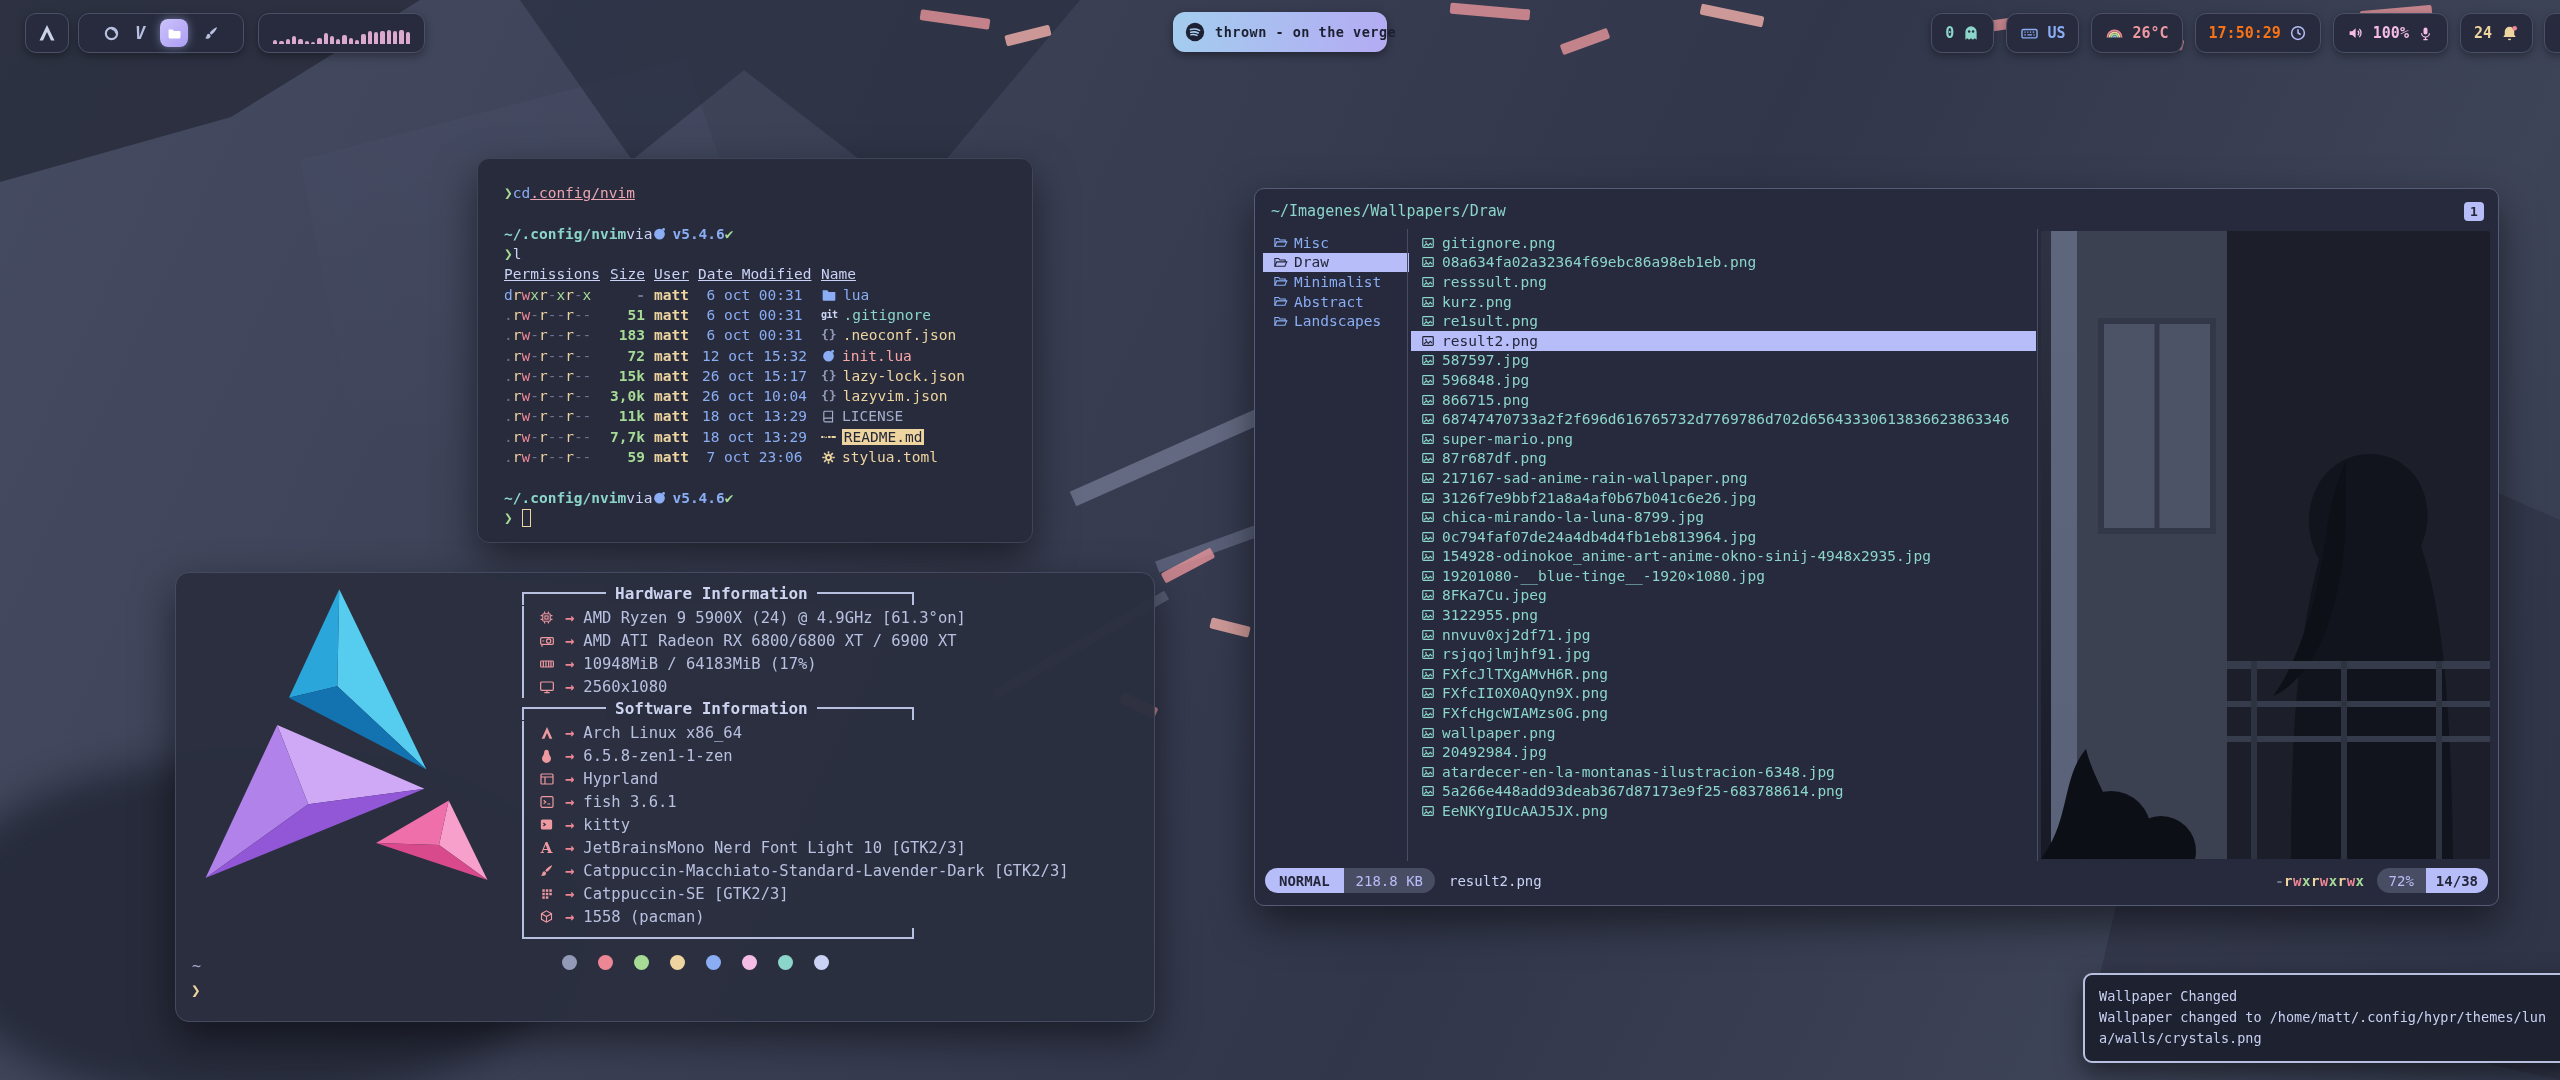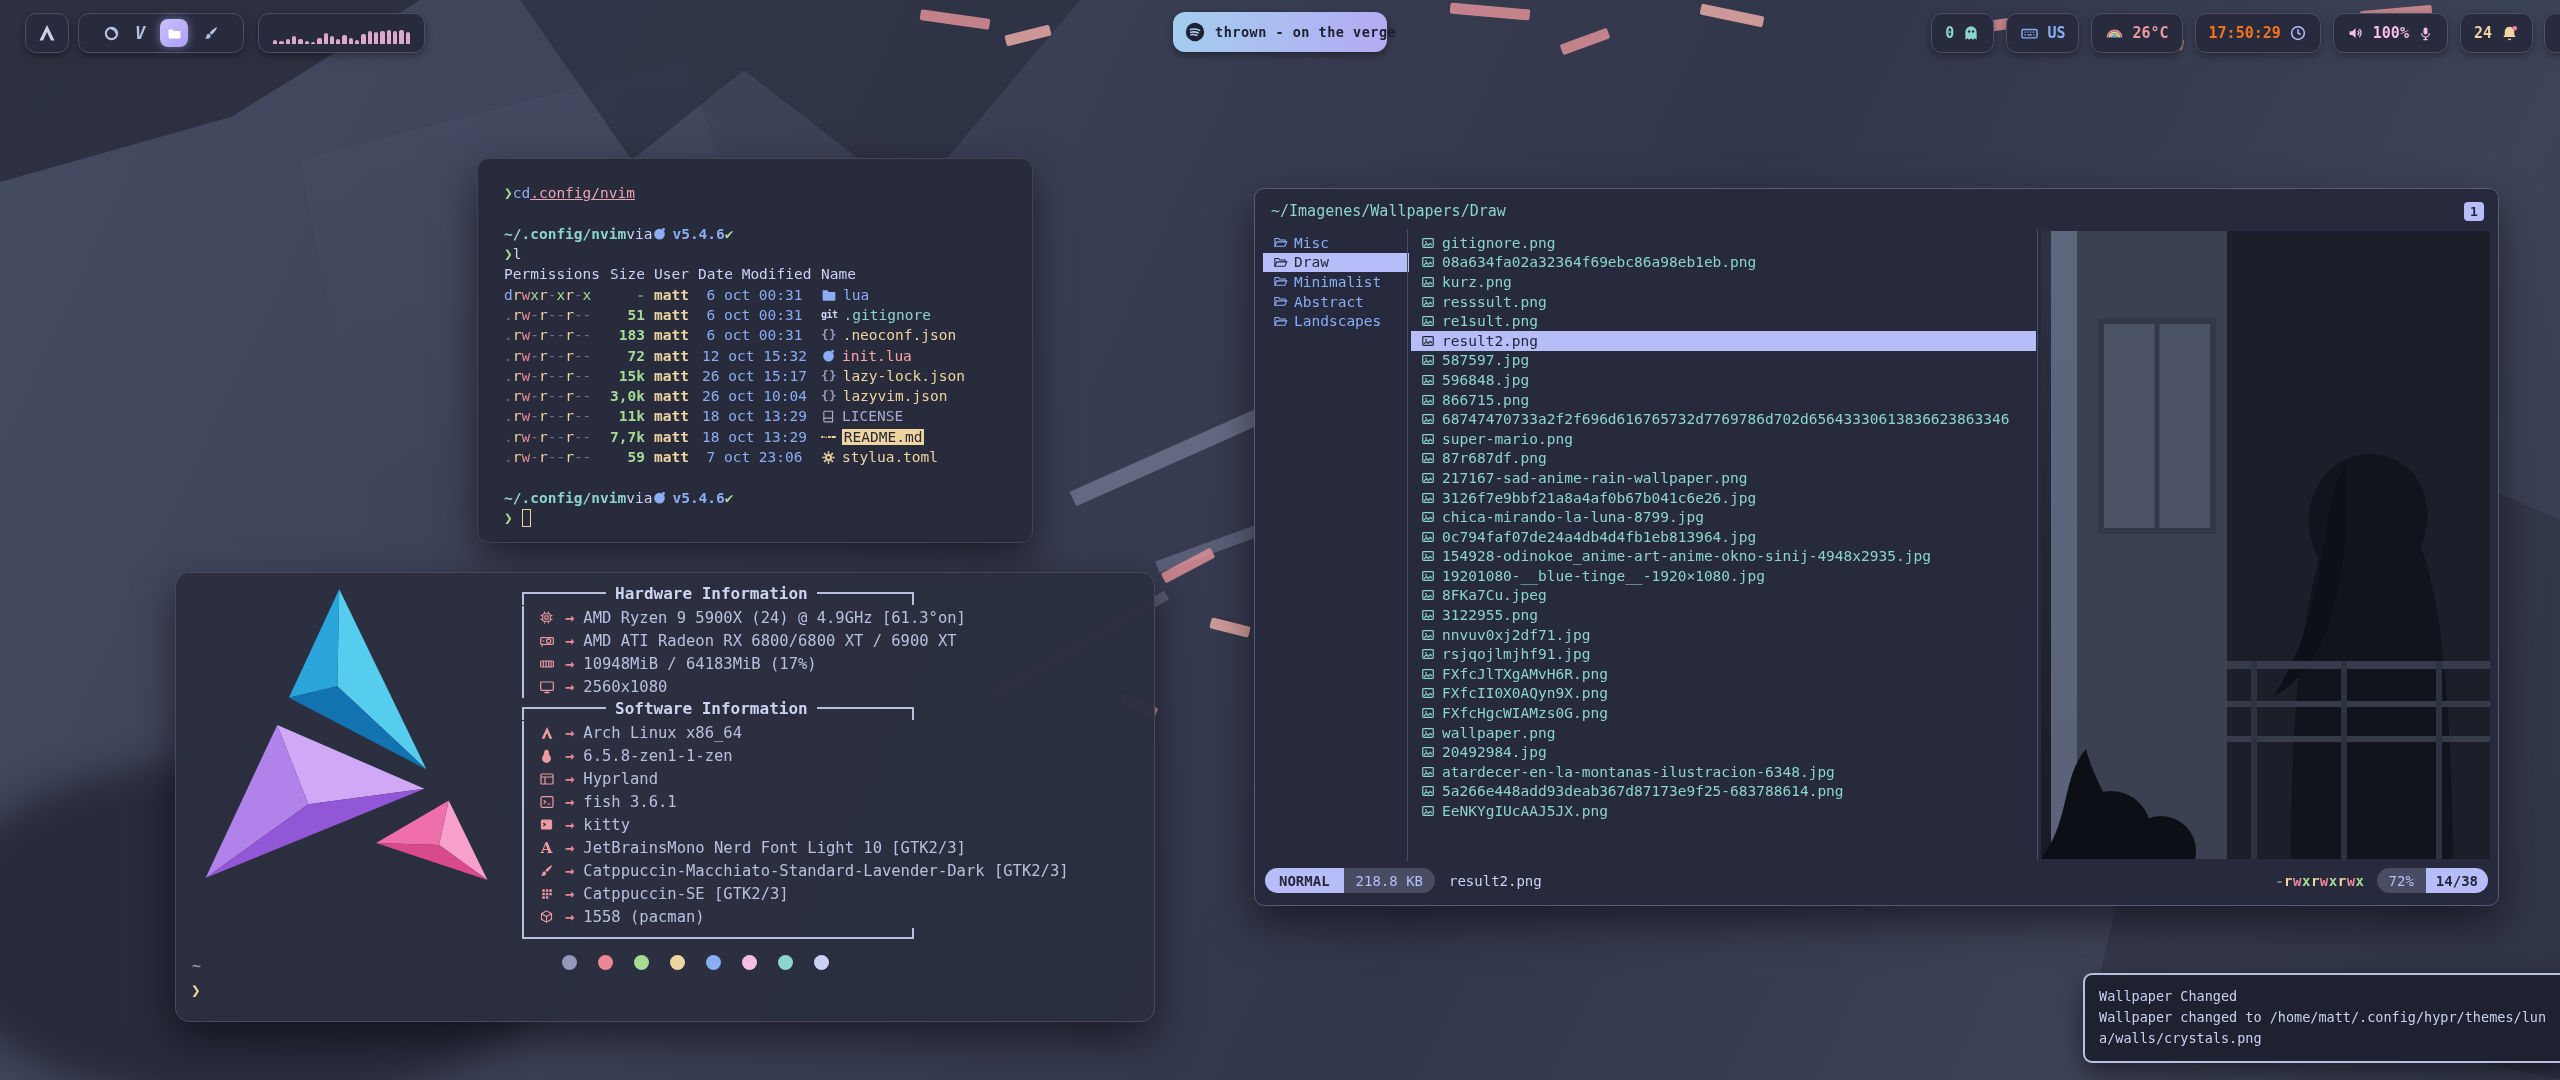--- a/index.html
+++ b/index.html
@@ -56,21 +56,21 @@
 .ml{}.mls{margin-left:5px}
 .green{color:#a6da95}.blue{color:#8aadf4}.teal{color:#8bd5ca}
 .rose{color:#eba4b0}.txt{color:#cad3f5}.bold{font-weight:bold}
 .und{text-decoration:underline}
 .c-perms{width:106px}
 .c-size{width:35px;text-align:right;font-weight:bold}
 .c-user{width:44px;margin-left:9px;color:#eed49f;font-weight:bold}
 .c-date{width:113px;text-align:center;color:#8aadf4}
 .c-name{display:flex;align-items:center;gap:6px;margin-left:10px}
 .hl{background:#eed49f;color:#24273a;padding:0 2px}
-.hdr span{color:#cad3f5}
+.hdr span{text-decoration:underline;color:#cad3f5}
 .h-perms{width:106px}.h-size{width:35px;text-align:right}.h-user{width:44px;margin-left:9px}.h-date{width:113px;text-align:right}.h-name{margin-left:10px}
 .cursor{display:inline-block;width:9px;height:18px;border:1.5px solid #eed49f;margin-left:9px}
 .git-ic{font-size:10px;font-weight:bold;color:#cdd6f4;letter-spacing:-.5px}
 .br-ic{font-size:13px;font-weight:bold;color:#939ab7}
 .md-ic{font-size:9px;font-weight:bold;background:#eed49f;color:#24273a;padding:1px 2px;border-radius:2px}
 
 .fetch{left:175px;top:572px;width:980px;height:450px;background:rgba(42,46,63,.97);border:1px solid #454a60;border-radius:14px}
 .flogo{position:absolute;left:16px;top:6px}
 .finfo{position:absolute;left:346px;top:10px;width:620px}
 .fsec{position:relative;width:392px}
@@ -560,31 +560,31 @@
           <span>08a634fa02a32364f69ebc86a98eb1eb.png</span>
         </div>
         <div class="file-item">
           <span class="icw">
             <svg viewBox="0 0 24 24" width="14" height="14" fill="none" stroke="currentColor" stroke-width="2">
               <rect x="3" y="4.5" width="18" height="15" rx="1.5"></rect>
               <circle cx="8.5" cy="10" r="1.6" fill="currentColor" stroke="none"></circle>
               <path d="M5 17.5 l4.5 -4.5 3 3 3.5 -3.5 3 3"></path>
             </svg>
           </span>
+          <span>resssult.png</span>
+        </div>
+        <div class="file-item">
+          <span class="icw">
+            <svg viewBox="0 0 24 24" width="14" height="14" fill="none" stroke="currentColor" stroke-width="2">
+              <rect x="3" y="4.5" width="18" height="15" rx="1.5"></rect>
+              <circle cx="8.5" cy="10" r="1.6" fill="currentColor" stroke="none"></circle>
+              <path d="M5 17.5 l4.5 -4.5 3 3 3.5 -3.5 3 3"></path>
+            </svg>
+          </span>
           <span>kurz.png</span>
-        </div>
-        <div class="file-item">
-          <span class="icw">
-            <svg viewBox="0 0 24 24" width="14" height="14" fill="none" stroke="currentColor" stroke-width="2">
-              <rect x="3" y="4.5" width="18" height="15" rx="1.5"></rect>
-              <circle cx="8.5" cy="10" r="1.6" fill="currentColor" stroke="none"></circle>
-              <path d="M5 17.5 l4.5 -4.5 3 3 3.5 -3.5 3 3"></path>
-            </svg>
-          </span>
-          <span>resssult.png</span>
         </div>
         <div class="file-item">
           <span class="icw">
             <svg viewBox="0 0 24 24" width="14" height="14" fill="none" stroke="currentColor" stroke-width="2">
               <rect x="3" y="4.5" width="18" height="15" rx="1.5"></rect>
               <circle cx="8.5" cy="10" r="1.6" fill="currentColor" stroke="none"></circle>
               <path d="M5 17.5 l4.5 -4.5 3 3 3.5 -3.5 3 3"></path>
             </svg>
           </span>
           <span>re1sult.png</span>

